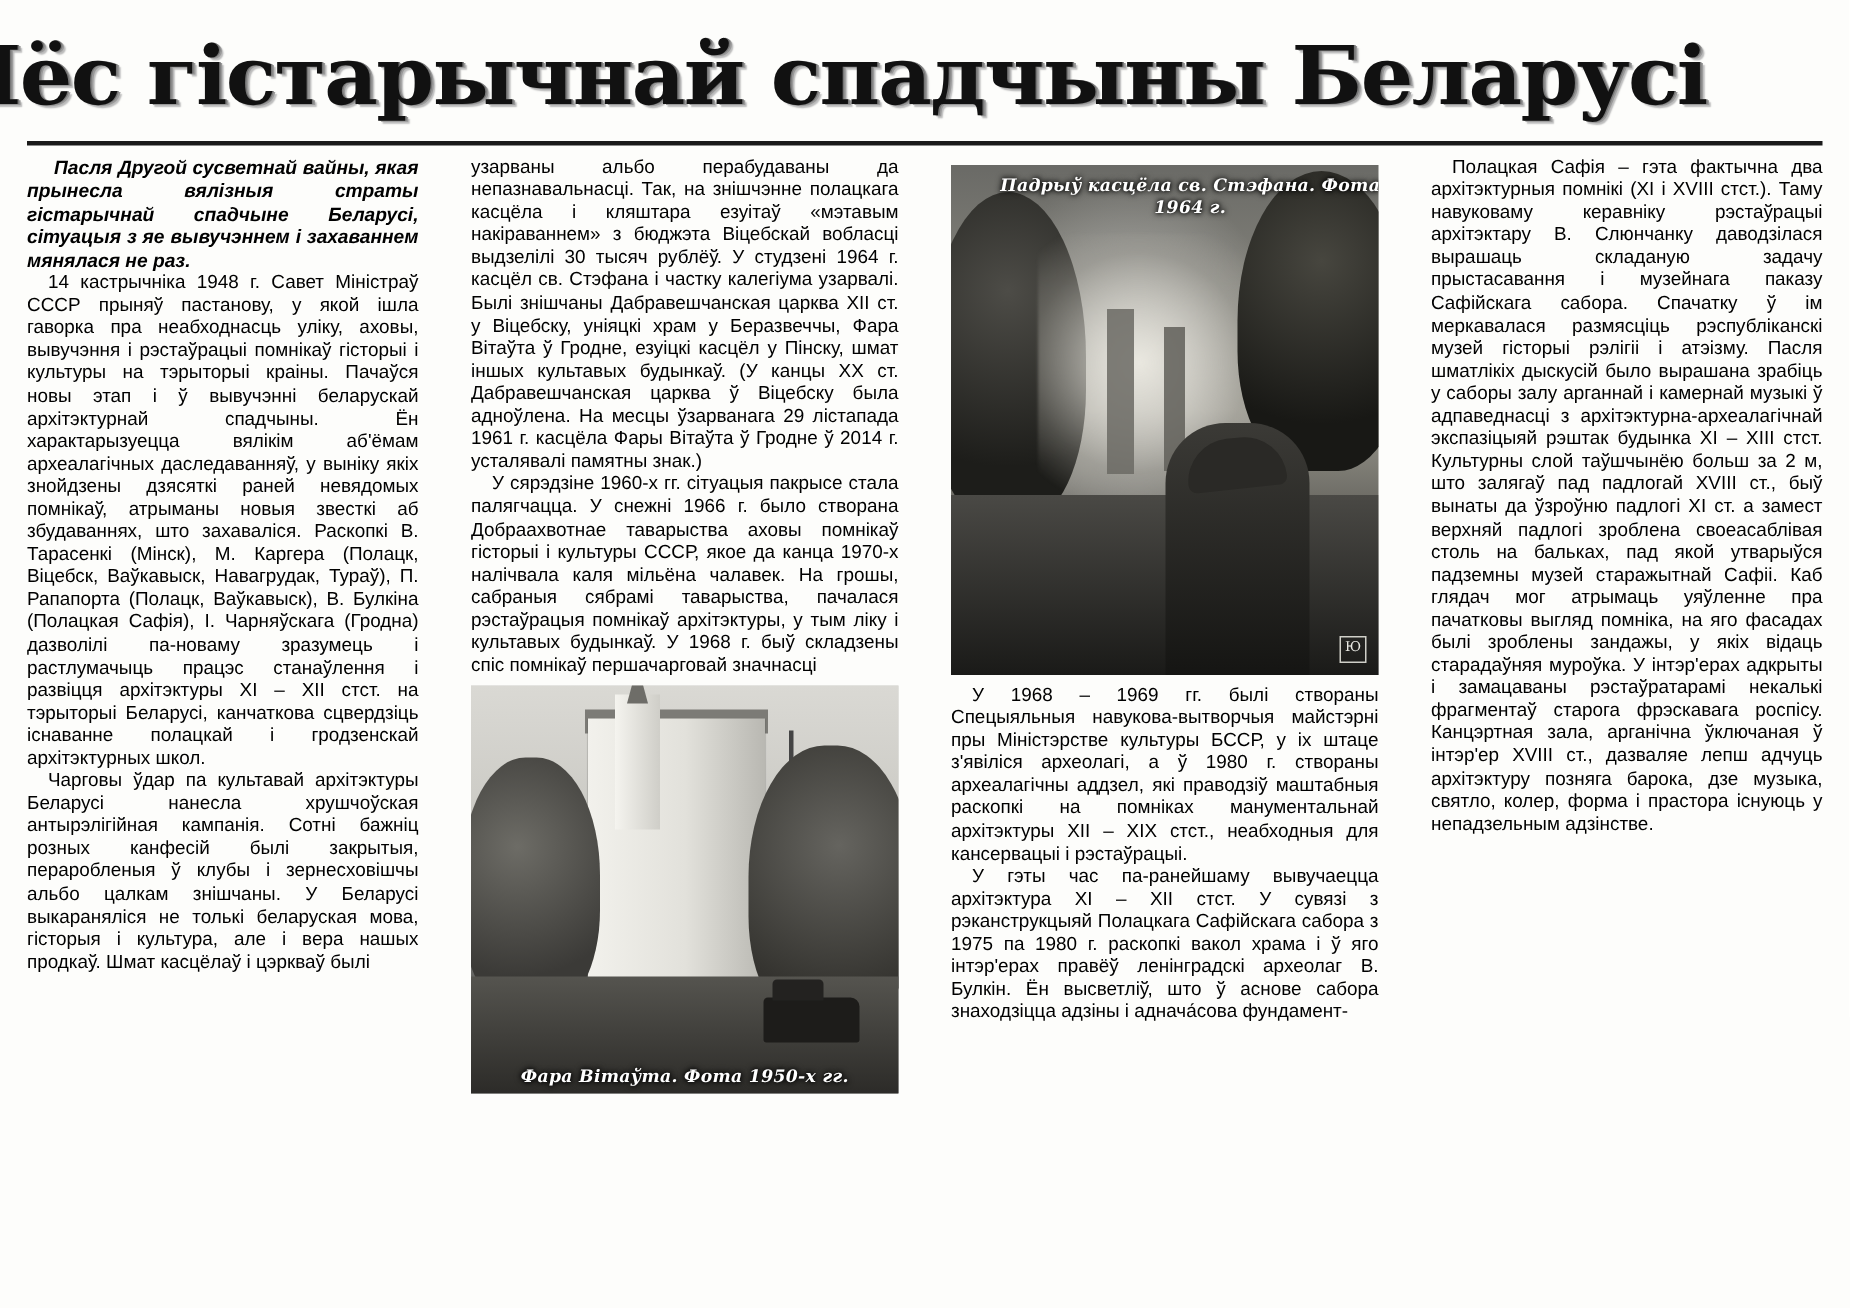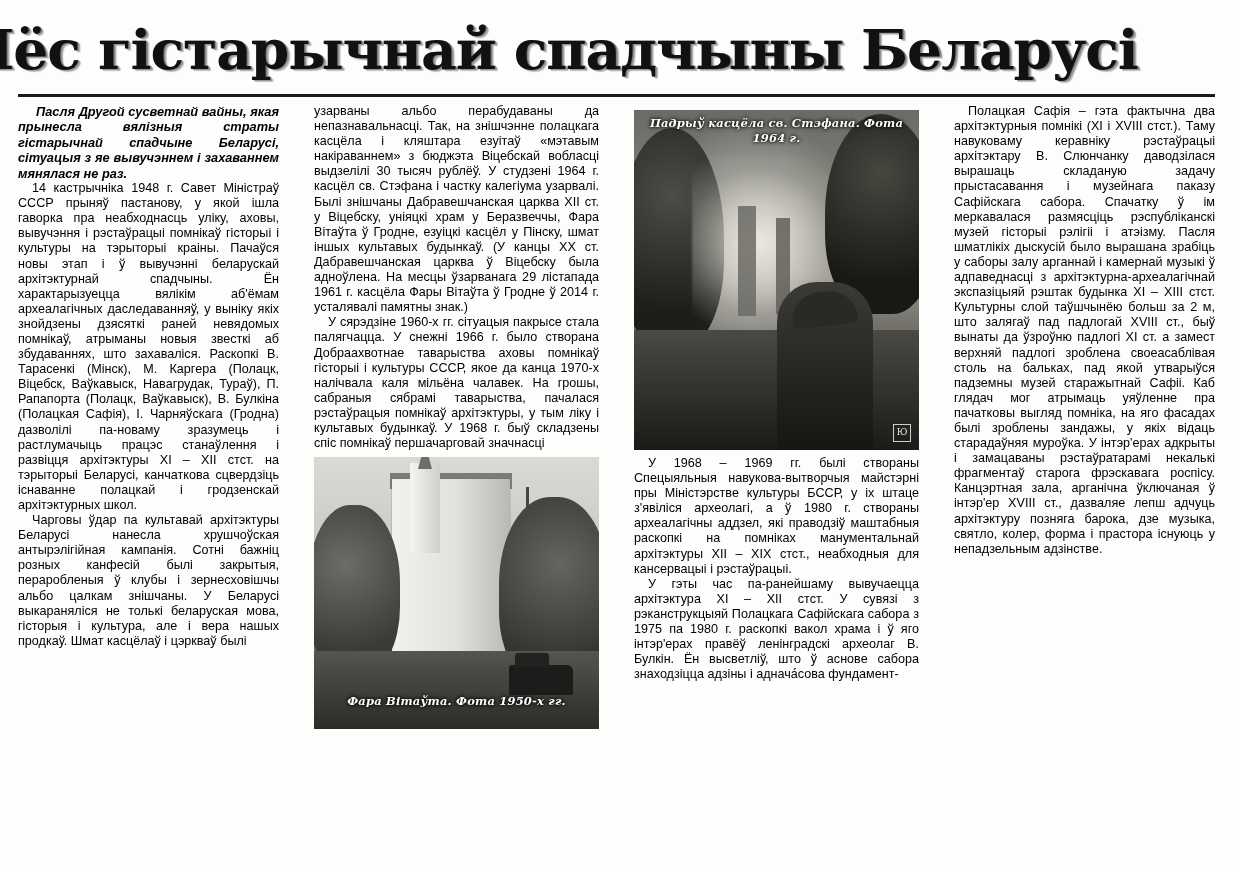--- a/index.html
+++ b/index.html
@@ -88,34 +88,35 @@
   
   .photo {
     position: relative;
     background: #2f2f2f;
     overflow: hidden;
     margin: 6px 0 6px 0;
   }
   .photo .caption {
     position: absolute;
     left: 0;
-    bottom: 20px;
+    bottom: 4px;
     width: 100%;
     text-align: center;
     font-family: "DejaVu Serif", serif;
     font-weight: bold;
     font-style: italic;
     font-size: 11.5px;
     color: #ffffff;
     text-shadow: 0 0 3px #000, 0 0 5px #000;
     letter-spacing: 0.2px;
   }
   .photo .caption.top {
     top: 6px;
     bottom: auto;
+    padding-left: 17px;
   }
 
   
   #photo-church {
     width: 285px;
     height: 272px;
     background:
       radial-gradient(circle at 30% 18%, rgba(255,255,255,0.30), rgba(255,255,255,0) 46%),
       linear-gradient(to bottom, #cfcfcb 0%, #bdbdb8 34%, #8e8e89 52%, #636360 72%, #3a3a38 100%);
   }

